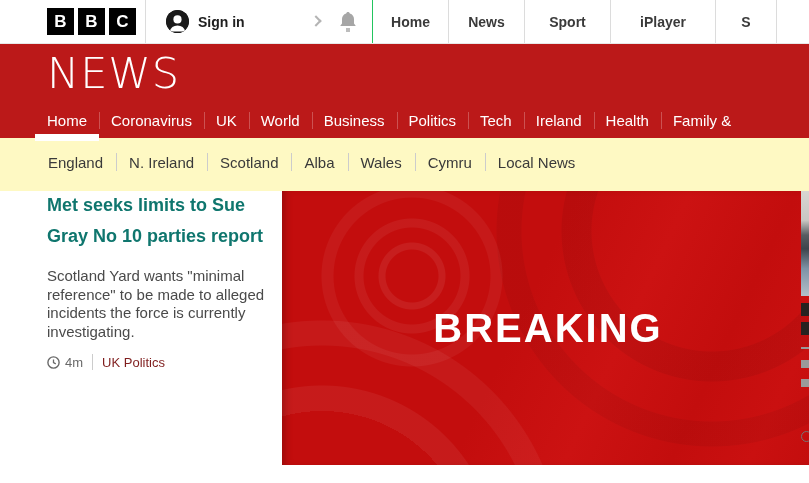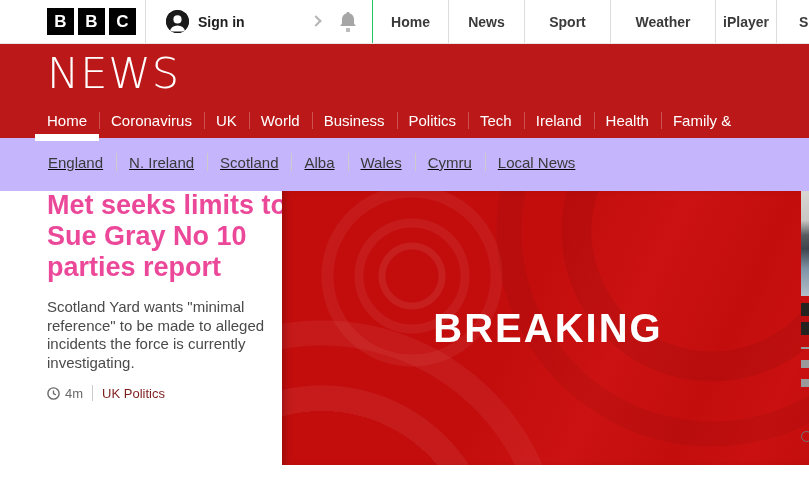--- a/index.html
+++ b/index.html
@@ -44,30 +44,30 @@
   .primary-nav { height:35px; background:#bb1919; display:flex; padding-left:35px;
     position:relative; white-space:nowrap; }
   .p-item { padding:0 12px; display:flex; align-items:center; color:#ffffff;
     font-size:15px; position:relative; cursor:pointer; }
   .p-item + .p-item::before { content:''; position:absolute; left:0; top:9px;
     height:17px; width:1px; background:rgba(255,255,255,0.25); }
   .p-item.active::after { content:''; position:absolute; left:0; right:0;
     bottom:-3px; height:7px; background:#fff; }
 
   
-  .secondary-nav { height:53px; background:#c4b5fd; display:flex; padding:14px 0 0 35px;text-decoration:underline; }
+  .secondary-nav { height:53px; background:#fef9c3; display:flex; padding:14px 0 0 35px; }
   .s-item { padding:0 13px; height:20px; display:flex; align-items:center;
     font-size:15px; color:#3a3a3a; position:relative; cursor:pointer; }
   .s-item + .s-item::before { content:''; position:absolute; left:0; top:1px;
     height:18px; width:1px; background:#cccccc; }
 
   
   .main { position:absolute; top:190px; left:0; width:809px; height:293px; }
   .story-left { position:absolute; left:47px; top:0; width:242px; }
-  .headline { font-size:27px; font-weight:bold; line-height:31px; color:#ec4899;
+  .headline { font-size:18px; font-weight:bold; line-height:31px; color:#0f766e;
     cursor:pointer; }
   .summary { margin-top:15px; font-size:15px; line-height:18.5px; color:#4a4a4a;
     width:226px; }
   .meta { margin-top:13px; display:flex; align-items:center; font-size:13px; }
   .meta .time { color:#696969; margin-left:5px; }
   .meta .vdiv { width:1px; height:16px; background:#cccccc; margin:0 9px; }
   .meta .cat { color:#7f1d1d; cursor:pointer; }
 
   .breaking-img { position:absolute; left:282px; top:1px; width:532px; height:274px;
     display:flex; align-items:center; justify-content:center; cursor:pointer;
@@ -125,21 +125,20 @@
         <path d="M10 1c.9 0 1.6.6 1.8 1.4C14.6 3.2 16 5.4 16 8v4.4L17.8 15H2.2L4 12.4V8c0-2.6 1.4-4.8 4.2-5.6C8.4 1.6 9.1 1 10 1z" fill="#a6a6a6"></path>
         <rect x="8" y="17" width="4" height="4" fill="#bdbdbd"></rect>
       </svg>
     </span>
   </div>
 
   <nav class="topnav">
     <div class="t-item">Home</div>
     <div class="t-item">News</div>
     <div class="t-item">Sport</div>
-    <div class="t-item">Weather</div>
     <div class="t-item">iPlayer</div>
     <div class="t-item">S</div>
   </nav>
 </header>
 
 <div class="masthead">
   <span class="masthead-title">NEWS</span>
 </div>
 
 <nav class="primary-nav">

